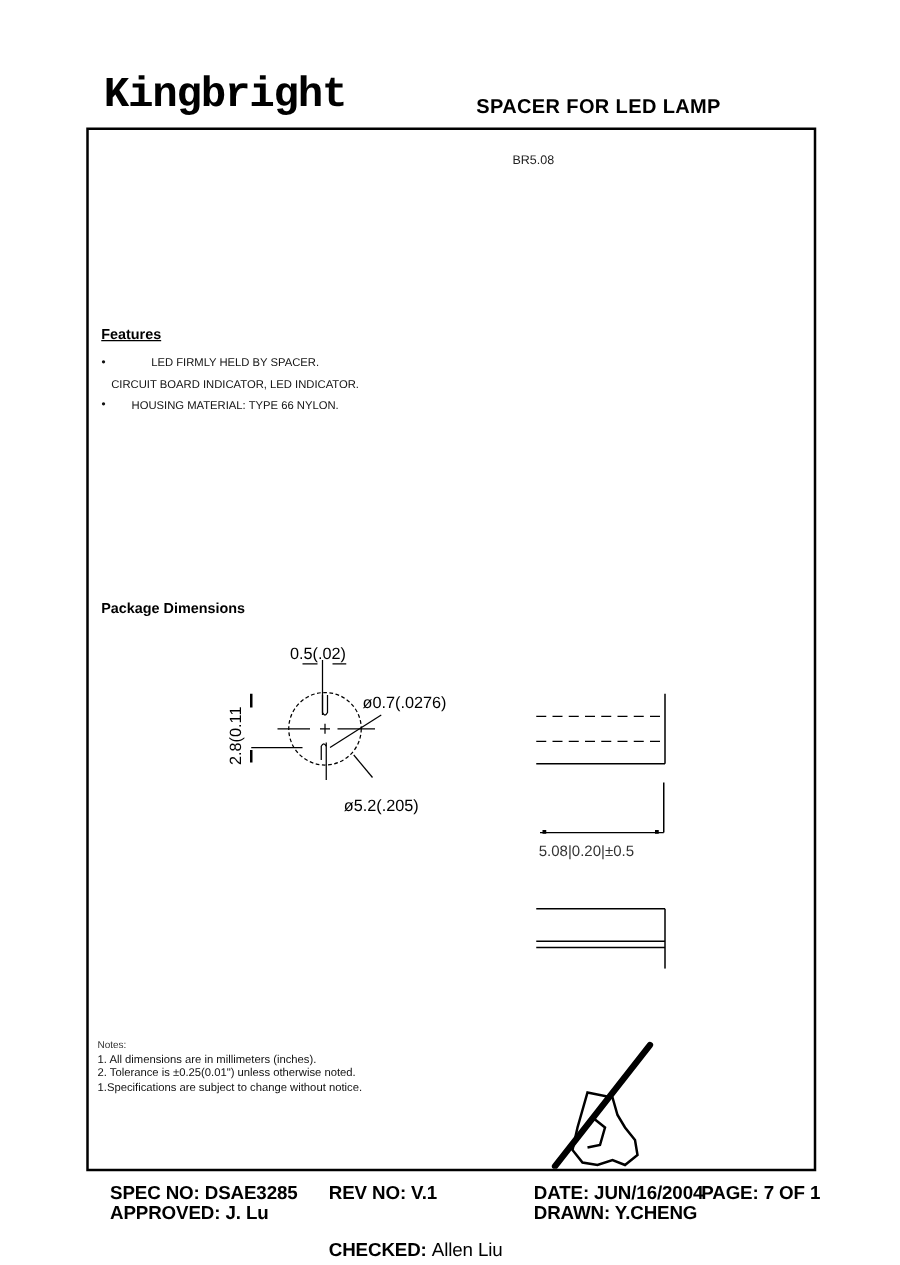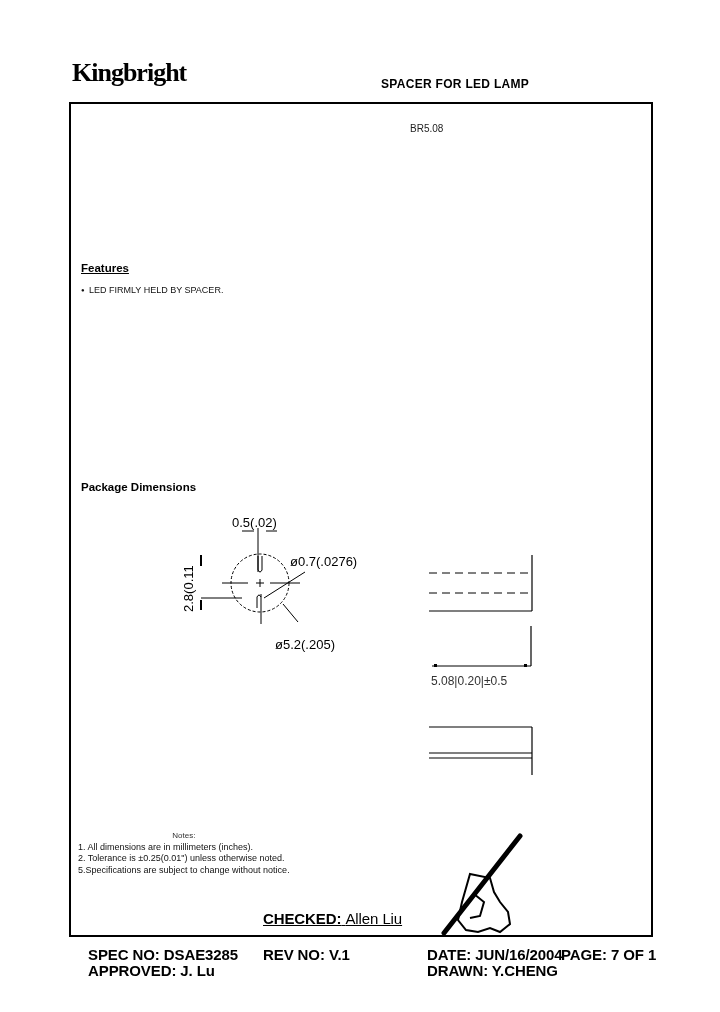--- a/index.html
+++ b/index.html
@@ -1,47 +1,49 @@
 <!DOCTYPE html>
 <html><head>
 <meta charset="utf-8">
 <style>
   html, body { margin: 0; padding: 0; background: #ffffff; }
   body { width: 720px; height: 1012px; position: relative; overflow: hidden;
          font-family: "Liberation Sans", sans-serif; color: #000; }
   .abs { position: absolute; }
-  .logo { left: 72px; top: 58px; font-size: 26px; font-weight: bold; letter-spacing: -1px;
-          font-family: Liberation Serif, serif; transform: scaleX(1.0); }
-  .doc-title { left: 381px; top: 77px; font-size: 12px; font-weight: bold; letter-spacing: 0.3px; }
+  .logo { left: 83px; top: 58px; font-size: 34px; font-weight: bold; letter-spacing: -1px;
+          font-family: Liberation Mono, monospace; transform: scaleX(1.0); }
+  .doc-title { left: 381px; top: 77px; font-size: 16px; font-weight: bold; letter-spacing: 0.3px; }
   .frame { left: 69px; top: 102px; width: 580px; height: 831px; border: 2px solid #000; }
   .part-no { left: 381px; top: 123px; font-size: 10px; color: #222; margin-left: 29px; }
   .section-h { font-size: 11.5px; font-weight: bold; }
   .feat-list { left: 81px; top: 282px; font-size: 9px; line-height: 17px; color: #111; margin: 0; padding: 0; list-style: none; }
   .feat-list li { position: relative; padding-left: 8px; white-space: nowrap; text-align: center; }
   .feat-list li.bullet::before { content: "\25CF"; position: absolute; left: 0; top: 0; font-size: 6px; }
   .feat-list li.cont { padding-left: 8px; }
   .notes { left: 78px; top: 830px; font-size: 9px; line-height: 11.5px; color: #111; }
-  .notes .nh { font-size: 8px; color: #333; text-align: center; }
+  .notes .nh { font-size: 8px; color: #333; }
   .footer { font-size: 15px; font-weight: bold; letter-spacing: -0.1px; margin-left: 16px; }
   .footer .v { font-weight: normal; }
   svg text { font-family: "Liberation Sans", sans-serif; }
 </style>
 </head>
 <body>
 
 <div class="abs logo">Kingbright</div>
 <div class="abs doc-title">SPACER FOR LED LAMP</div>
 
 <div class="abs frame"></div>
 
 <div class="abs part-no">BR5.08</div>
 
 <div class="abs section-h" style="left:81px; top:262px;text-decoration:underline;">Features</div>
 <ul class="abs feat-list">
   <li class="bullet">LED FIRMLY HELD BY SPACER.</li>
+  <li class="cont">CIRCUIT BOARD INDICATOR, LED INDICATOR.</li>
+  <li class="bullet">HOUSING MATERIAL: TYPE 66 NYLON.</li>
 </ul>
 
 <div class="abs section-h" style="left:81px; top:453px;margin-top:28px;">Package Dimensions</div>
 
 <svg class="abs" style="left:170px; top:500px;" width="220" height="160">
 
   <circle cx="90" cy="83" r="29" fill="none" stroke="#000" stroke-width="1" stroke-dasharray="3,2"></circle>
 
   <line x1="52" y1="83" x2="78" y2="83" stroke="#000" stroke-width="1"></line>
   <line x1="100" y1="83" x2="130" y2="83" stroke="#000" stroke-width="1"></line>
@@ -86,21 +88,21 @@
   <line x1="9" y1="12" x2="112" y2="12" stroke="#000" stroke-width="1.2"></line>
   <line x1="112" y1="12" x2="112" y2="60" stroke="#000" stroke-width="1.2"></line>
   <line x1="9" y1="38" x2="112" y2="38" stroke="#000" stroke-width="1.2"></line>
   <line x1="9" y1="43" x2="112" y2="43" stroke="#000" stroke-width="1.2"></line>
 </svg>
 
 <div class="abs notes">
   <div class="nh">Notes:</div>
   <div>1. All dimensions are in millimeters (inches).</div>
   <div>2. Tolerance is ±0.25(0.01") unless otherwise noted.</div>
-  <div>5.Specifications are subject to change without notice.</div>
+  <div>1.Specifications are subject to change without notice.</div>
 </div>
 
 <svg class="abs" style="left:430px; top:820px;" width="100" height="115">
   <line x1="14" y1="113" x2="90" y2="16" stroke="#000" stroke-width="5" stroke-linecap="round"></line>
   <path d="M40 54 L60 58 L64 72 L70 82 L78 92 L80 104 L70 112 L60 108 L48 112 L36 110 L28 100 L32 82 L36 68 Z" fill="none" stroke="#000" stroke-width="2"></path>
   <path d="M44 74 L54 82 L50 96 L40 98" fill="none" stroke="#000" stroke-width="2"></path>
 </svg>
 
 <div class="abs footer" style="left:72px; top:946px;">
   <span>SPEC NO:</span>
@@ -116,20 +118,20 @@
 </div>
 <div class="abs footer" style="left:545px; top:946px;">
   <span>PAGE:</span>
   <span>7 OF 1</span>
 </div>
 
 <div class="abs footer" style="left:72px; top:962px;">
   <span>APPROVED:</span>
   <span>J. Lu</span>
 </div>
-<div class="abs footer" style="left:247px; top:910px;text-decoration:underline;">
+<div class="abs footer" style="left:247px; top:992px;">
   <span>CHECKED:</span>
   <span class="v">Allen Liu</span>
 </div>
 <div class="abs footer" style="left:411px; top:962px;">
   <span>DRAWN:</span>
   <span>Y.CHENG</span>
 </div>
 
 </body></html>

